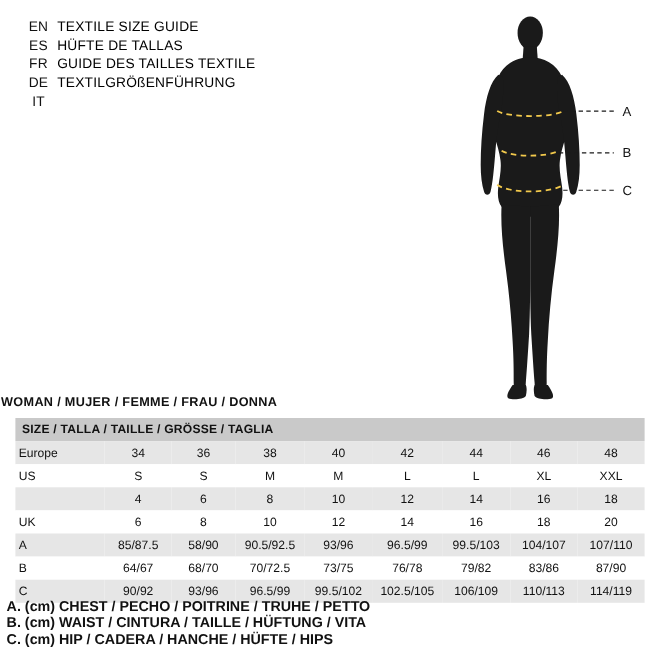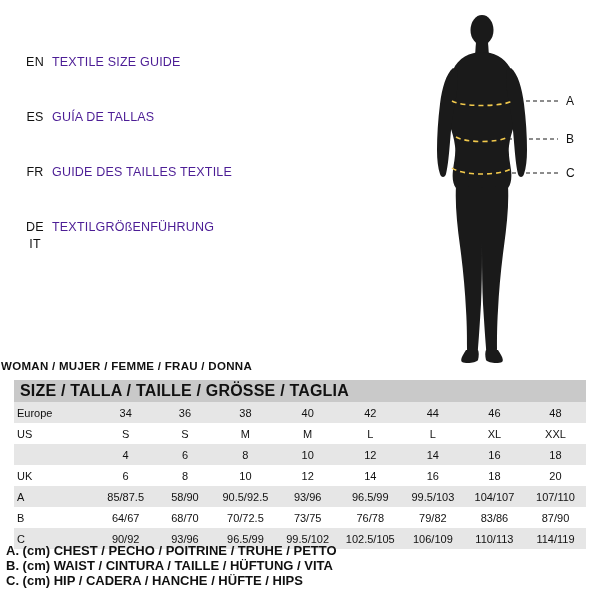--- a/index.html
+++ b/index.html
@@ -36,23 +36,22 @@
     line-height: 17px;
     letter-spacing: 0.2px;
     text-align: center;
   }
   .lang-code {
     width: 34px;
     flex: none;
     color: #111;
   }
   .lang-text {
-    color: #4c1d95;
+    color: #000000;
     white-space: nowrap;
-    margin-top: 38px;
   }
 
   
   .figure-wrap {
     position: absolute;
     left: 400px;
     top: 8px;
     width: 190px;
     height: 360px;
   }
@@ -91,21 +90,21 @@
   }
   table.size-table td {
     padding: 2px 3px;
     height: 17px;
     color: #111;
     border: none;
   }
   tr.head-row td {
     background: #c9c9c9;
     font-weight: bold;
-    font-size: 16px;
+    font-size: 11px;
     letter-spacing: 0.2px;
     text-align: left;
     padding-left: 6px;
   }
   tr.band td { background: #e6e6e6; }
   tr.plain td { background: #ffffff; }
   td.rowlabel {
     text-align: left;
     padding-left: 6px;
     width: 88px;
@@ -129,21 +128,21 @@
 
 <div class="page">
 
   <div class="lang-block">
     <div class="lang-row">
       <span class="lang-code">EN</span>
       <span class="lang-text">TEXTILE SIZE GUIDE</span>
     </div>
     <div class="lang-row">
       <span class="lang-code">ES</span>
-      <span class="lang-text">GUÍA DE TALLAS</span>
+      <span class="lang-text">HÜFTE DE TALLAS</span>
     </div>
     <div class="lang-row">
       <span class="lang-code">FR</span>
       <span class="lang-text">GUIDE DES TAILLES TEXTILE</span>
     </div>
     <div class="lang-row">
       <span class="lang-code">DE</span>
       <span class="lang-text">TEXTILGRÖßENFÜHRUNG</span>
     </div>
     <div class="lang-row">

